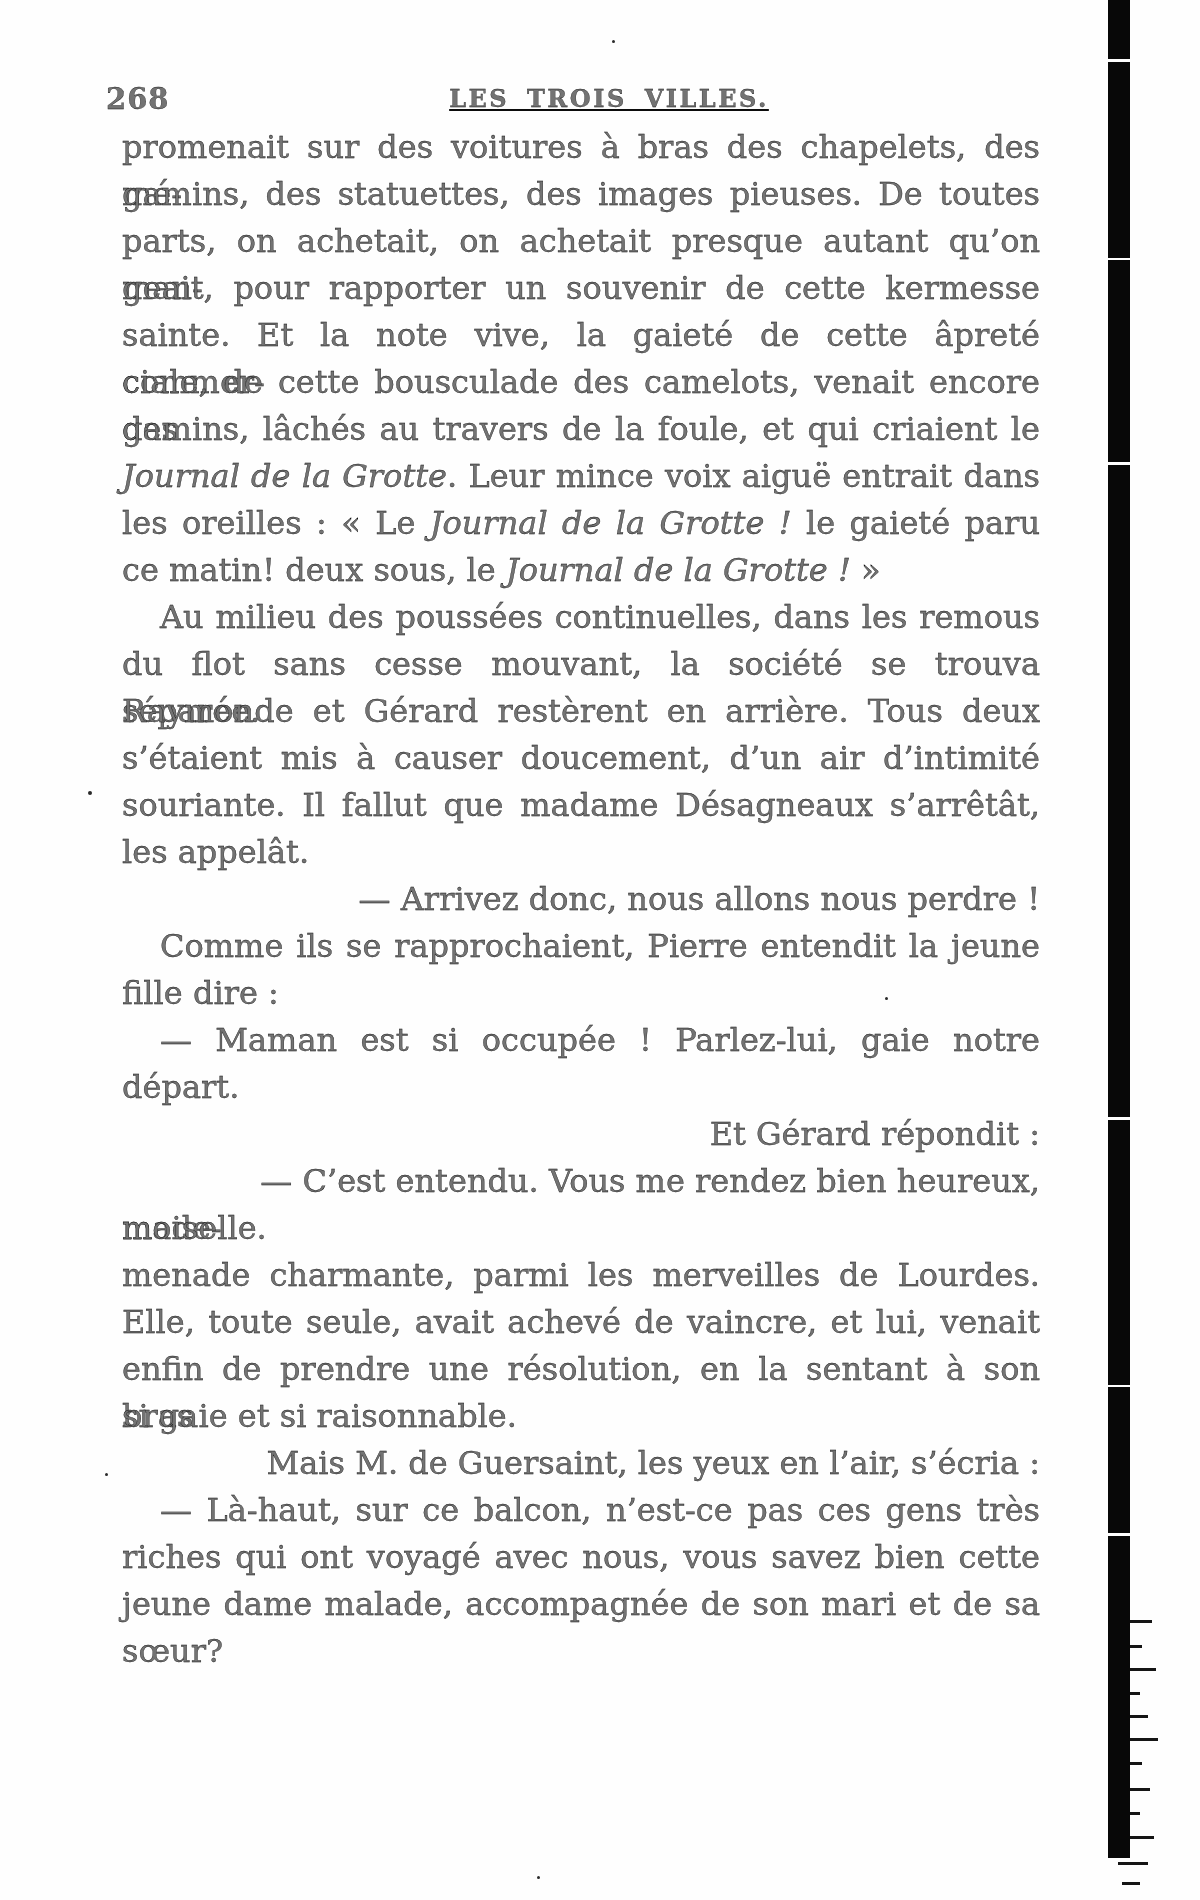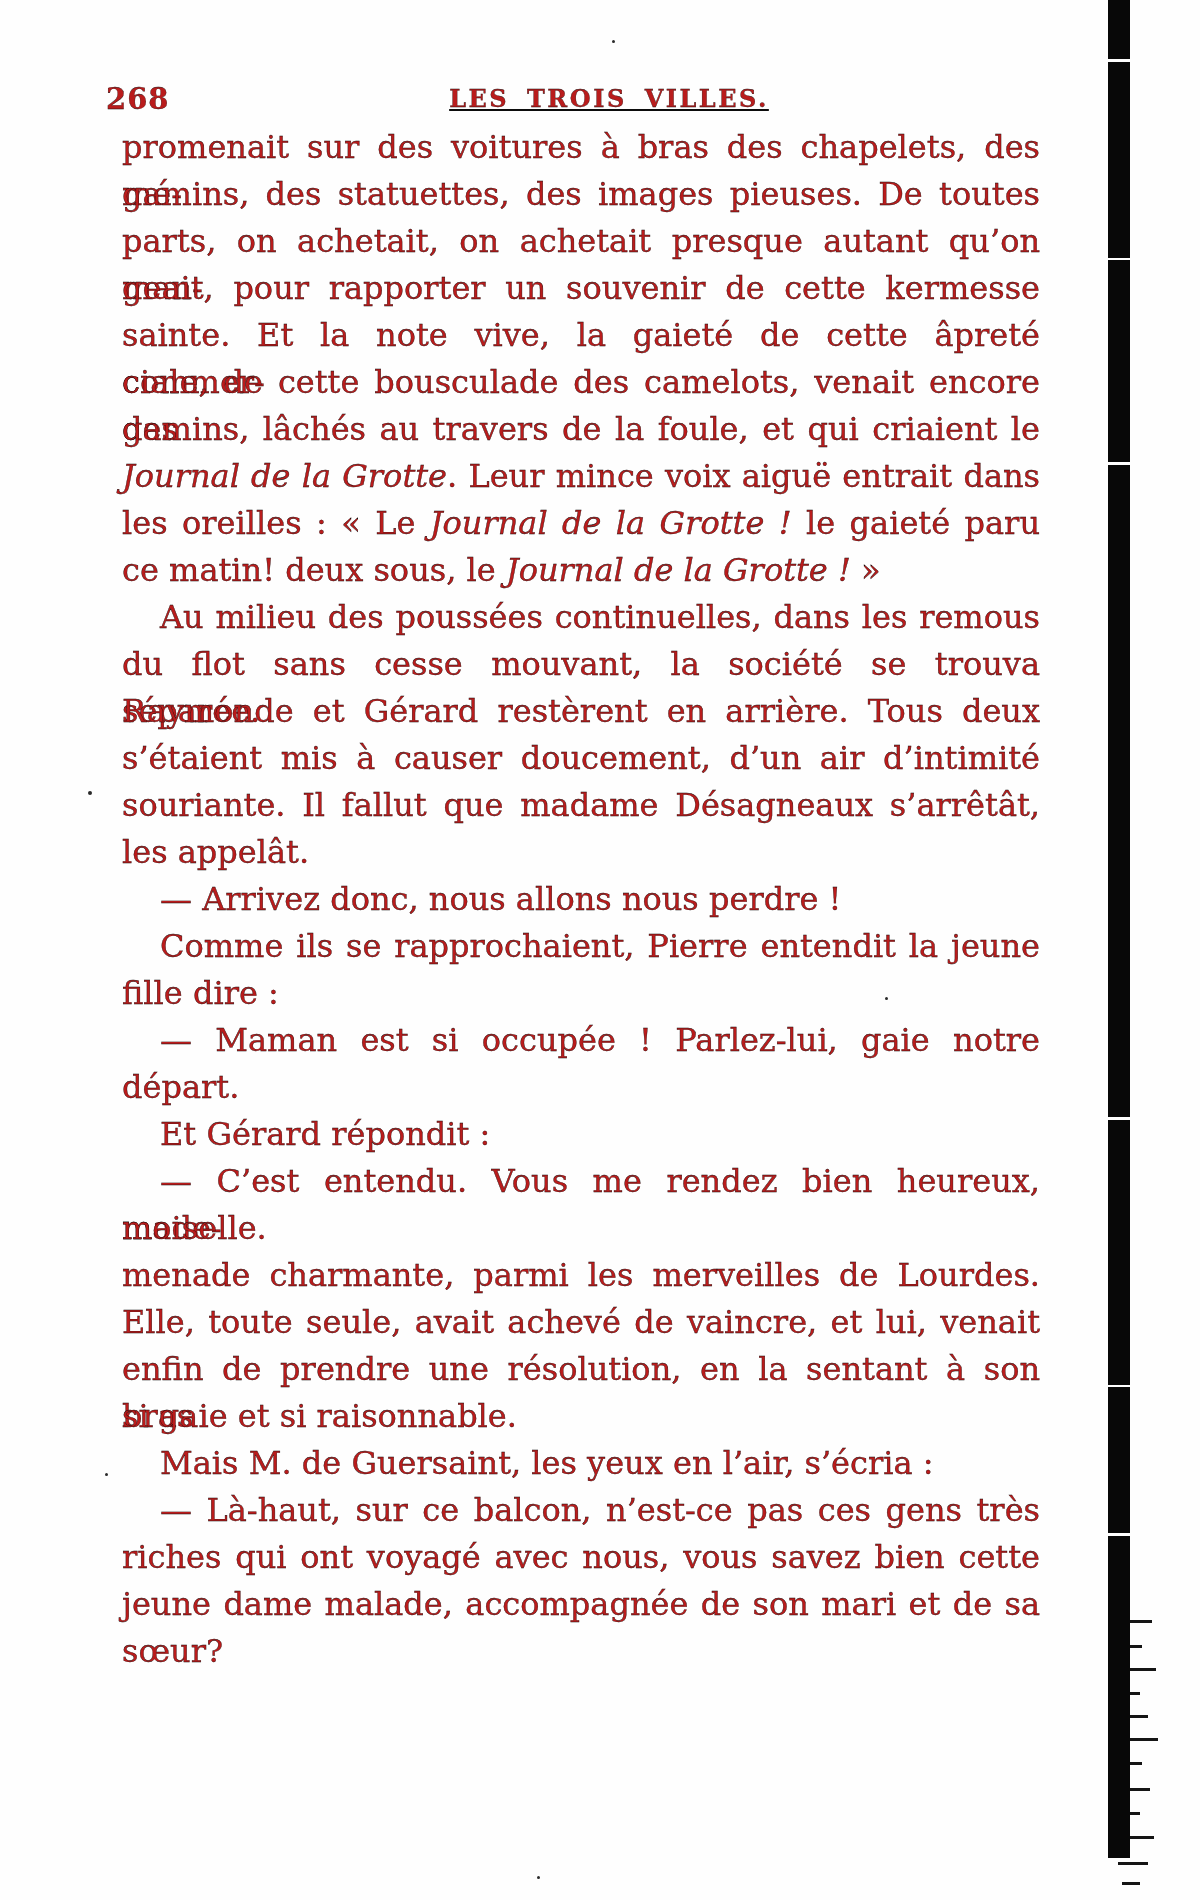--- a/index.html
+++ b/index.html
@@ -1,38 +1,38 @@
 <!DOCTYPE html>
 <html><head>
 <meta charset="utf-8">
 <style>
   html,body{margin:0;padding:0;background:#e8e8e4;}
   .canvas{
     position:relative;width:1200px;height:1900px;background:#fefefe;
-    overflow:hidden;font-family:"DejaVu Serif","Liberation Serif",serif;color:#b91c1c;
+    overflow:hidden;font-family:"DejaVu Serif","Liberation Serif",serif;color:#737373;
   }
   
   .pagehead{position:absolute;top:80px;left:0;width:1200px;height:38px;line-height:38px;}
   .pageno{
     position:absolute;left:106px;top:0;font-size:29px;font-weight:700;letter-spacing:1px;
     -webkit-text-stroke:.3px #0c0c0c;
   }
   .runtitle{
     position:absolute;left:609px;top:0;transform:translateX(-50%);
     font-size:24px;font-weight:700;letter-spacing:2.5px;word-spacing:7px;white-space:nowrap;text-decoration:underline;
     -webkit-text-stroke:.3px #0c0c0c;
   }
   
   .text{
     position:absolute;left:122px;top:124px;width:918px;
     font-size:32px;line-height:47px;-webkit-text-stroke:.35px #0c0c0c;
   }
   .line{height:47px;overflow:visible;white-space:nowrap;}
   .line.j{white-space:normal;text-align:justify;text-align-last:justify;}
-  .line.in{padding-left:38px;}
+  .line.in{padding-left:38px;text-align:right;}
   .line.in.j{padding-left:0;text-indent:38px;}
   .it{font-style:italic;}
   
   .edgebar{position:absolute;left:1108px;top:0;width:22px;height:1858px;background:#080808;}
   .bar-break{position:absolute;left:1106px;width:26px;background:#fefefe;}
   
   .tick{position:absolute;height:3px;background:#151515;}
   .speck{position:absolute;background:#2a2a2a;border-radius:50%;}
 </style>
 </head>

